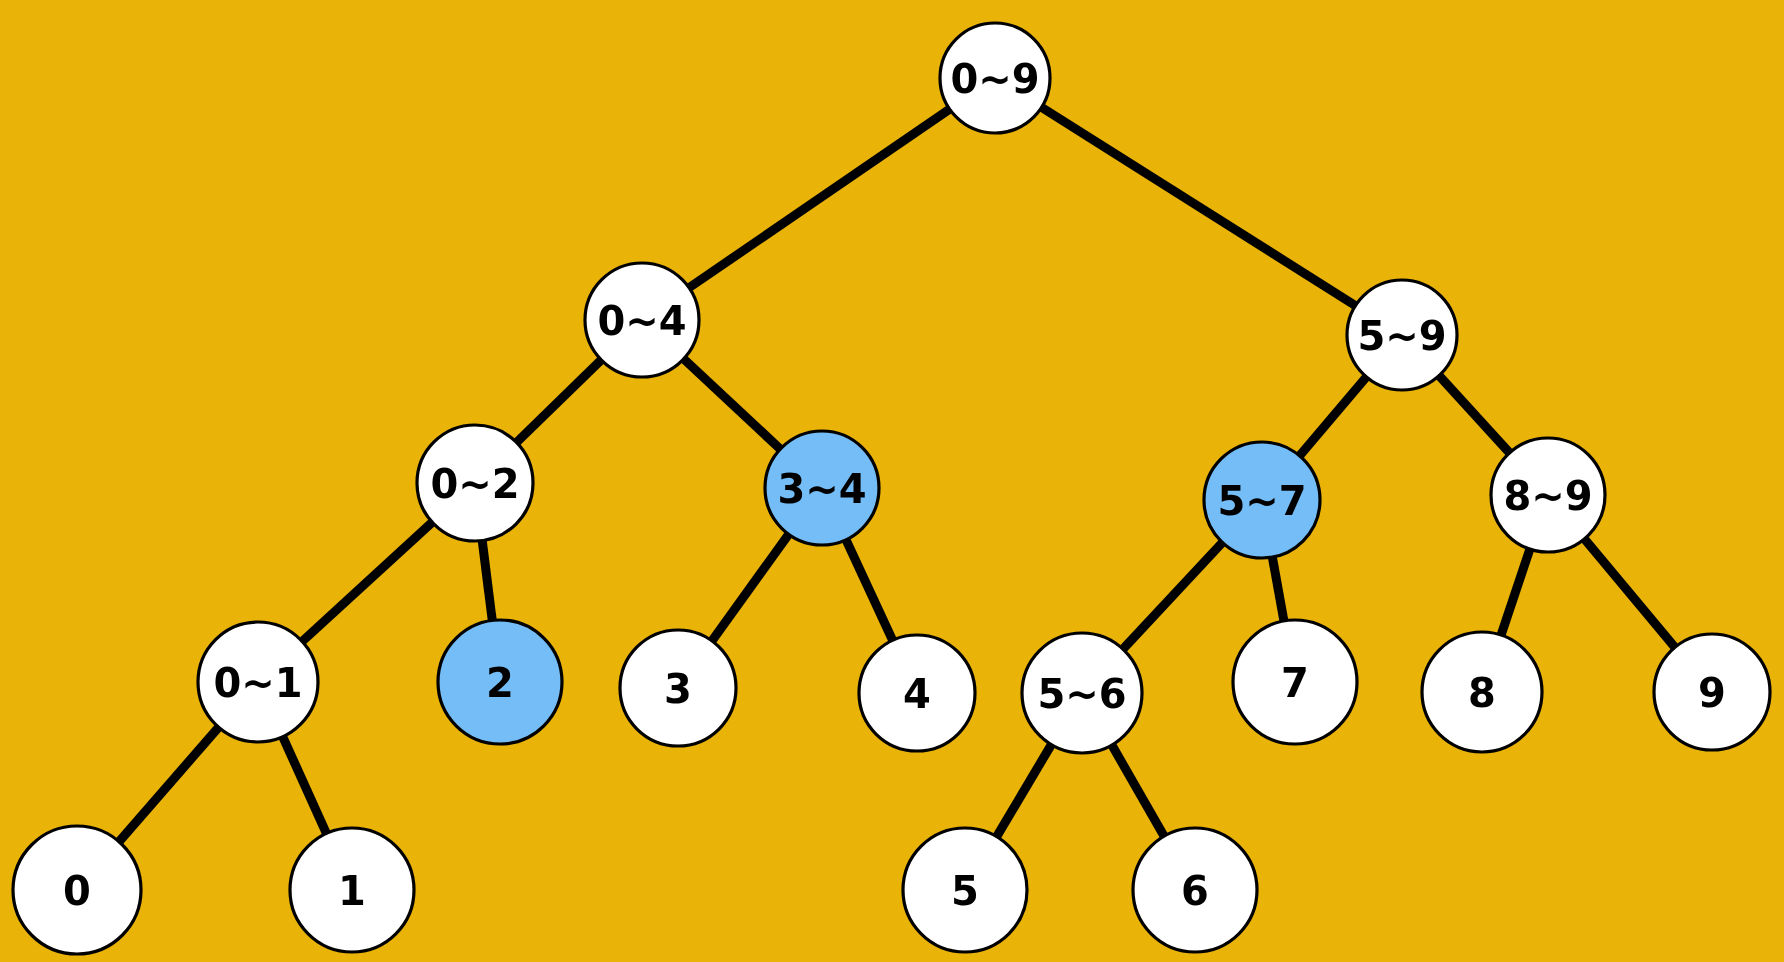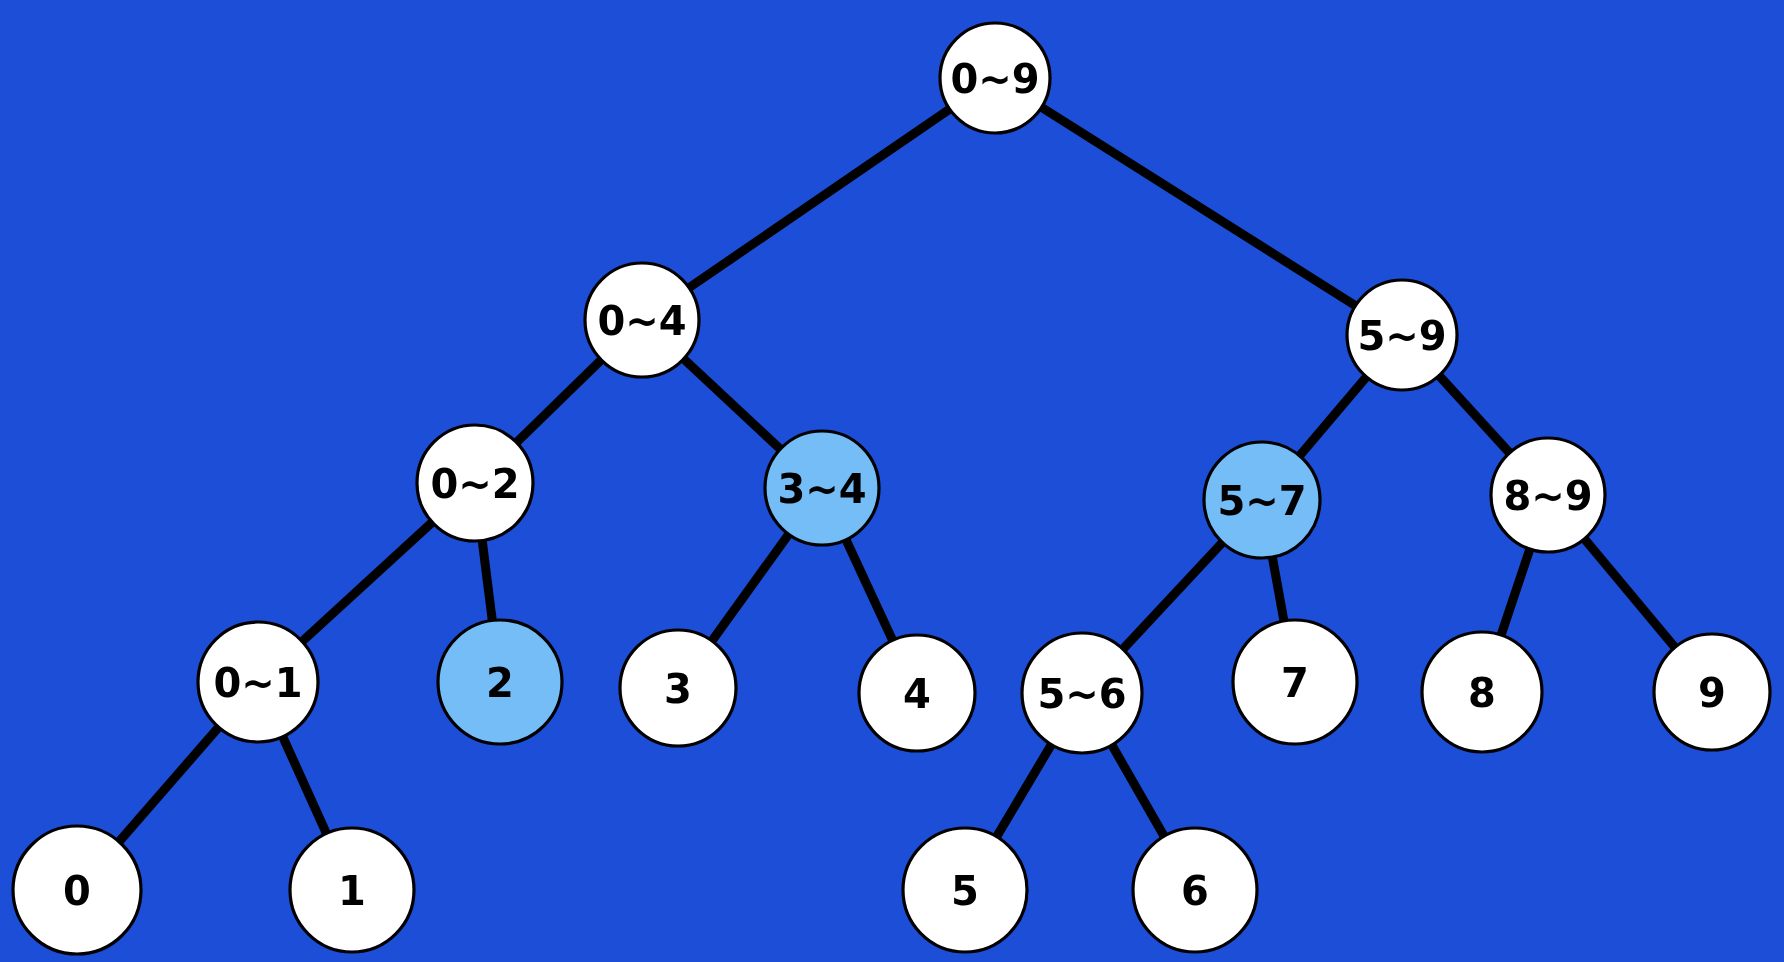--- a/index.html
+++ b/index.html
@@ -4,21 +4,21 @@
 <style>
   html, body {
     margin: 0;
     padding: 0;
     background: #ffffff;
   }
   #stage {
     position: relative;
     width: 1784px;
     height: 962px;
-    background: #1d4ed8;
+    background: #eab308;
     overflow: hidden;
   }
   #tree-svg {
     position: absolute;
     left: 0;
     top: 0;
     width: 1784px;
     height: 962px;
     display: block;
   }

